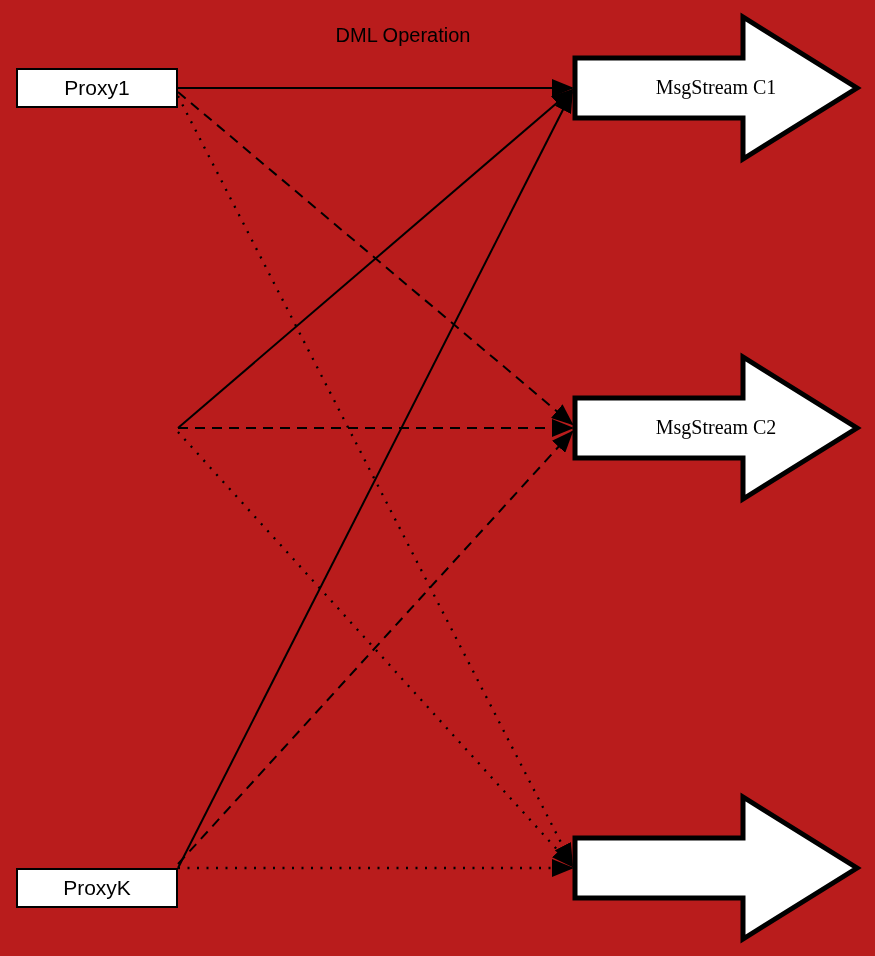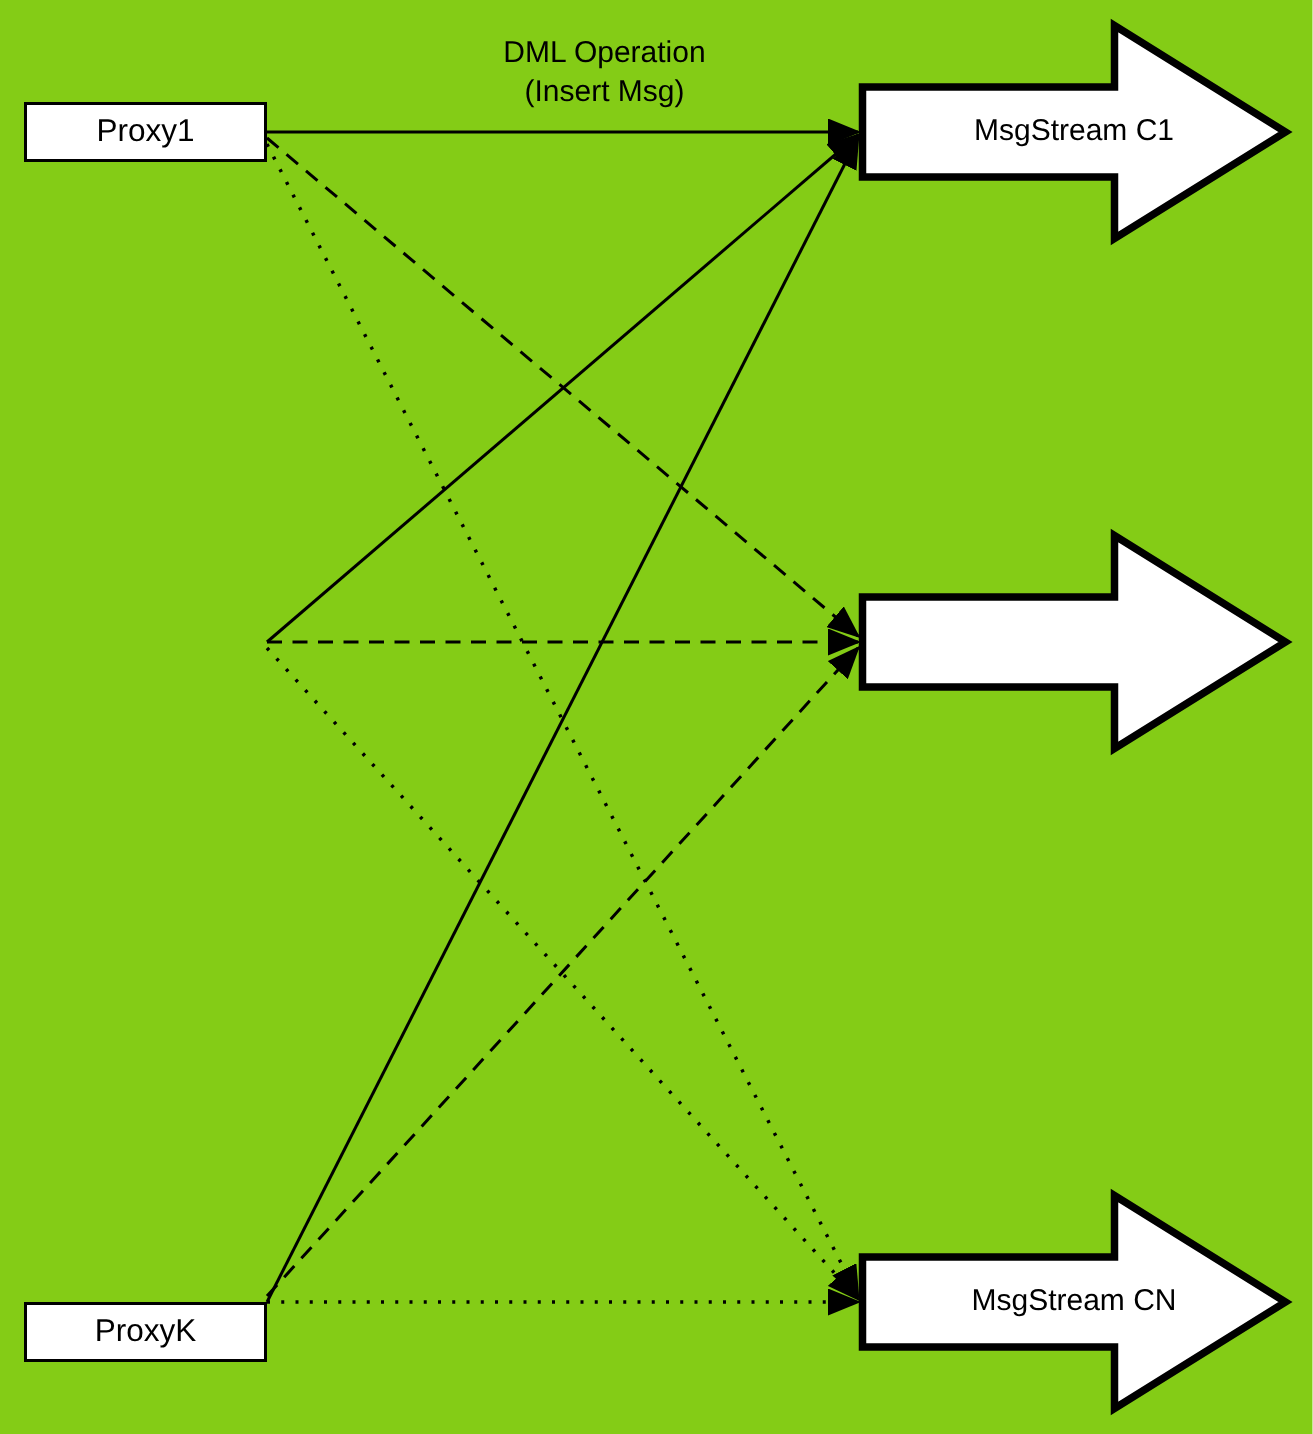--- a/index.html
+++ b/index.html
@@ -1,20 +1,20 @@
 <!DOCTYPE html>
 <html><head>
 <meta charset="utf-8">
 <style>
   html, body { margin: 0; padding: 0; background: #ffffff; }
   .canvas {
     position: relative;
     width: 875px;
     height: 956px;
-    background: #84cc16;
+    background: #b91c1c;
     font-family: "Liberation Sans", sans-serif;
     color: #000000;
     overflow: hidden;
   }
   .svg-layer {
     position: absolute;
     left: 0; top: 0;
     width: 875px; height: 956px;
   }
   .annotation {
@@ -44,20 +44,21 @@
   .proxy-box.p1 { top: 68px; }
   .proxy-box.p2 { top: 408px; }
   .proxy-box.pk { top: 848px; margin-top: 20px; }
   .stream-label {
     position: absolute;
     left: 596px;
     width: 240px;
     text-align: center;
     font-size: 20px;
     color: #000000;
+    font-family: Liberation Serif, serif;
   }
   .stream-label.s1 { top: 76px; }
   .stream-label.s2 { top: 416px; }
   .stream-label.sn { top: 856px; }
   .edge { stroke: #000000; fill: none; }
   .edge.solid  { stroke-width: 2; }
   .edge.dashed { stroke-width: 2; stroke-dasharray: 10 7; }
   .edge.dotted { stroke-width: 2.3; stroke-dasharray: 2 7.5; }
   .block-arrow { fill: #ffffff; stroke: #000000; stroke-width: 5; }
 </style>
@@ -85,26 +86,25 @@
     <line class="edge dotted" x1="178" y1="432" x2="572" y2="866" marker-end="url(#ah)"></line>
     <line class="edge dotted" x1="178" y1="868" x2="572" y2="868" marker-end="url(#ah)"></line>
 
     <path class="block-arrow" d="M575,58 L743,58 L743,17 L857,88 L743,159 L743,118 L575,118 Z"></path>
     <path class="block-arrow" d="M575,398 L743,398 L743,357 L857,428 L743,499 L743,458 L575,458 Z"></path>
     <path class="block-arrow" d="M575,838 L743,838 L743,797 L857,868 L743,939 L743,898 L575,898 Z"></path>
   </svg>
 
   <div class="annotation">
     <div>DML Operation</div>
-    <div>(Insert Msg)</div>
   </div>
 
   <div class="proxy-box p1">
     <span>Proxy1</span>
   </div>
   <div class="proxy-box pk">
     <span>ProxyK</span>
   </div>
 
   <div class="stream-label s1">MsgStream C1</div>
-  <div class="stream-label sn">MsgStream CN</div>
+  <div class="stream-label s2">MsgStream C2</div>
 
 </div>
 
 </body></html>

